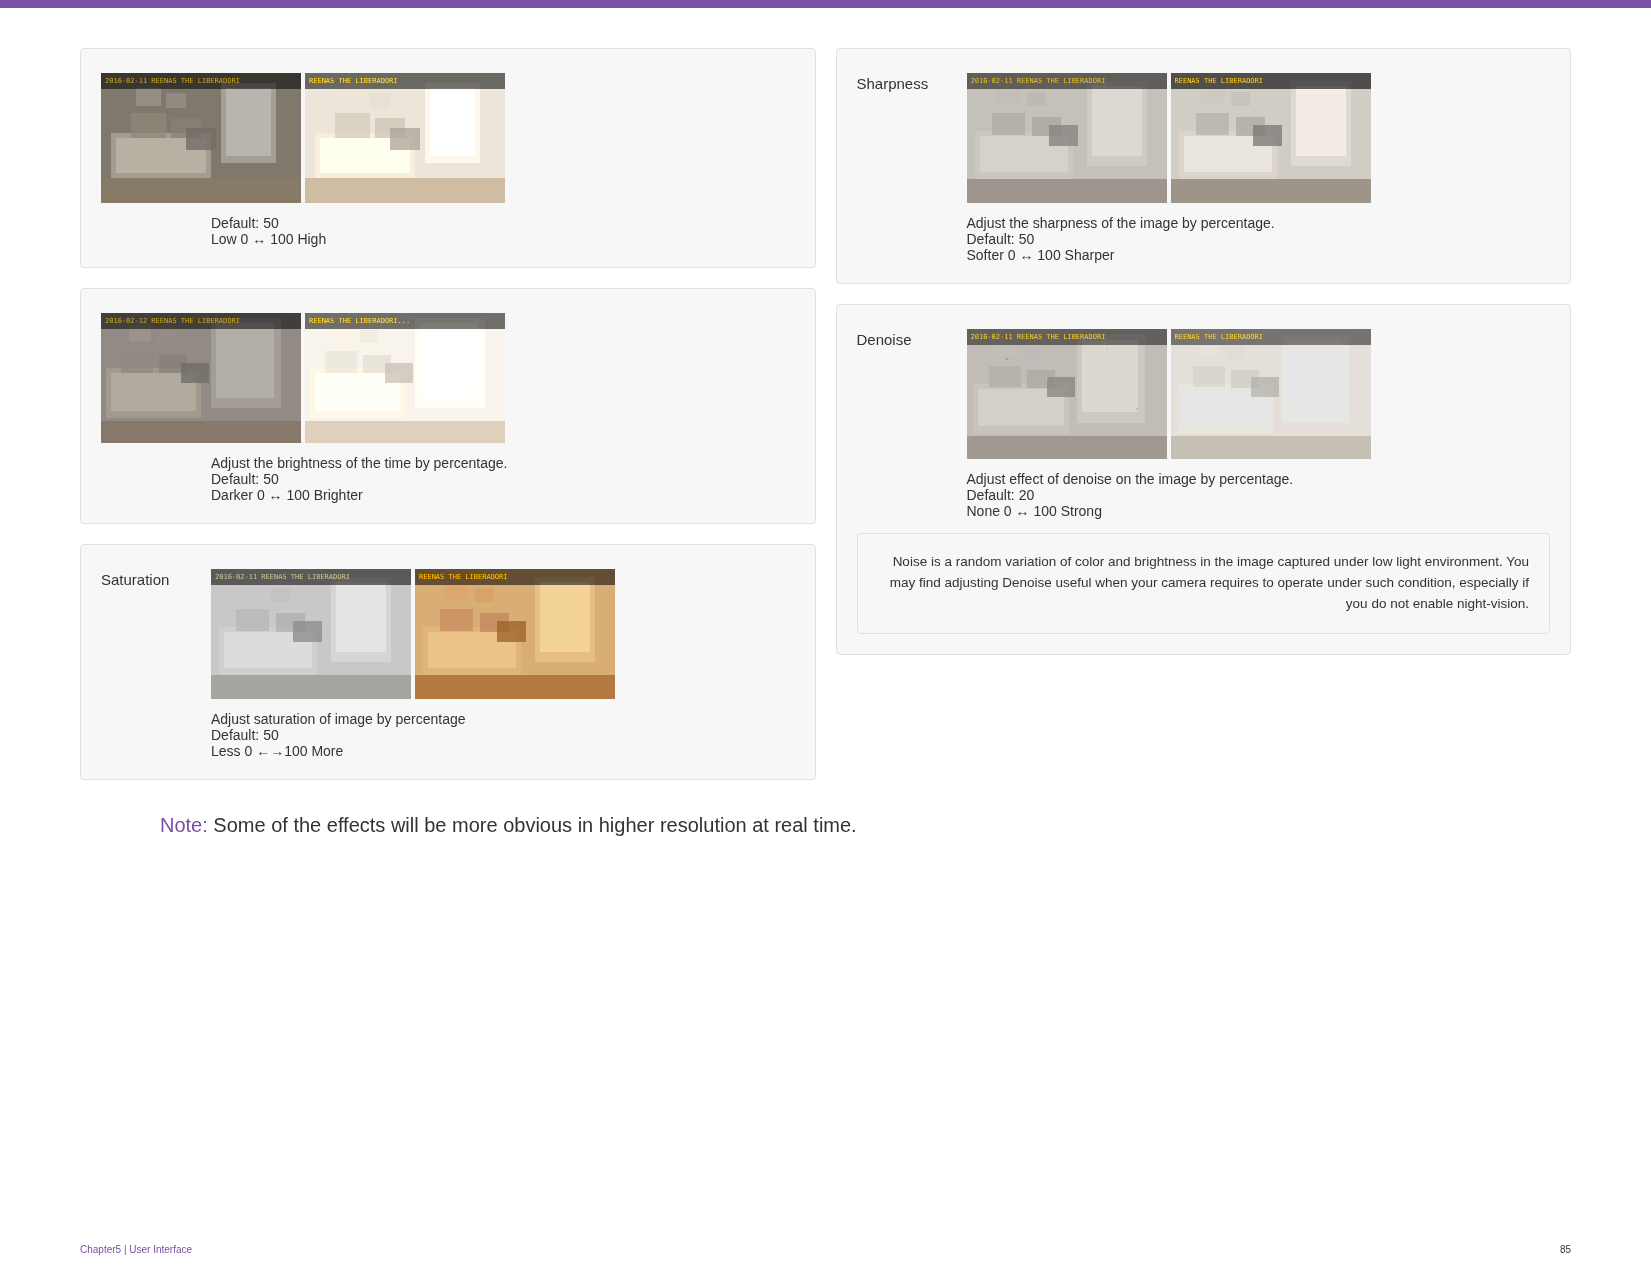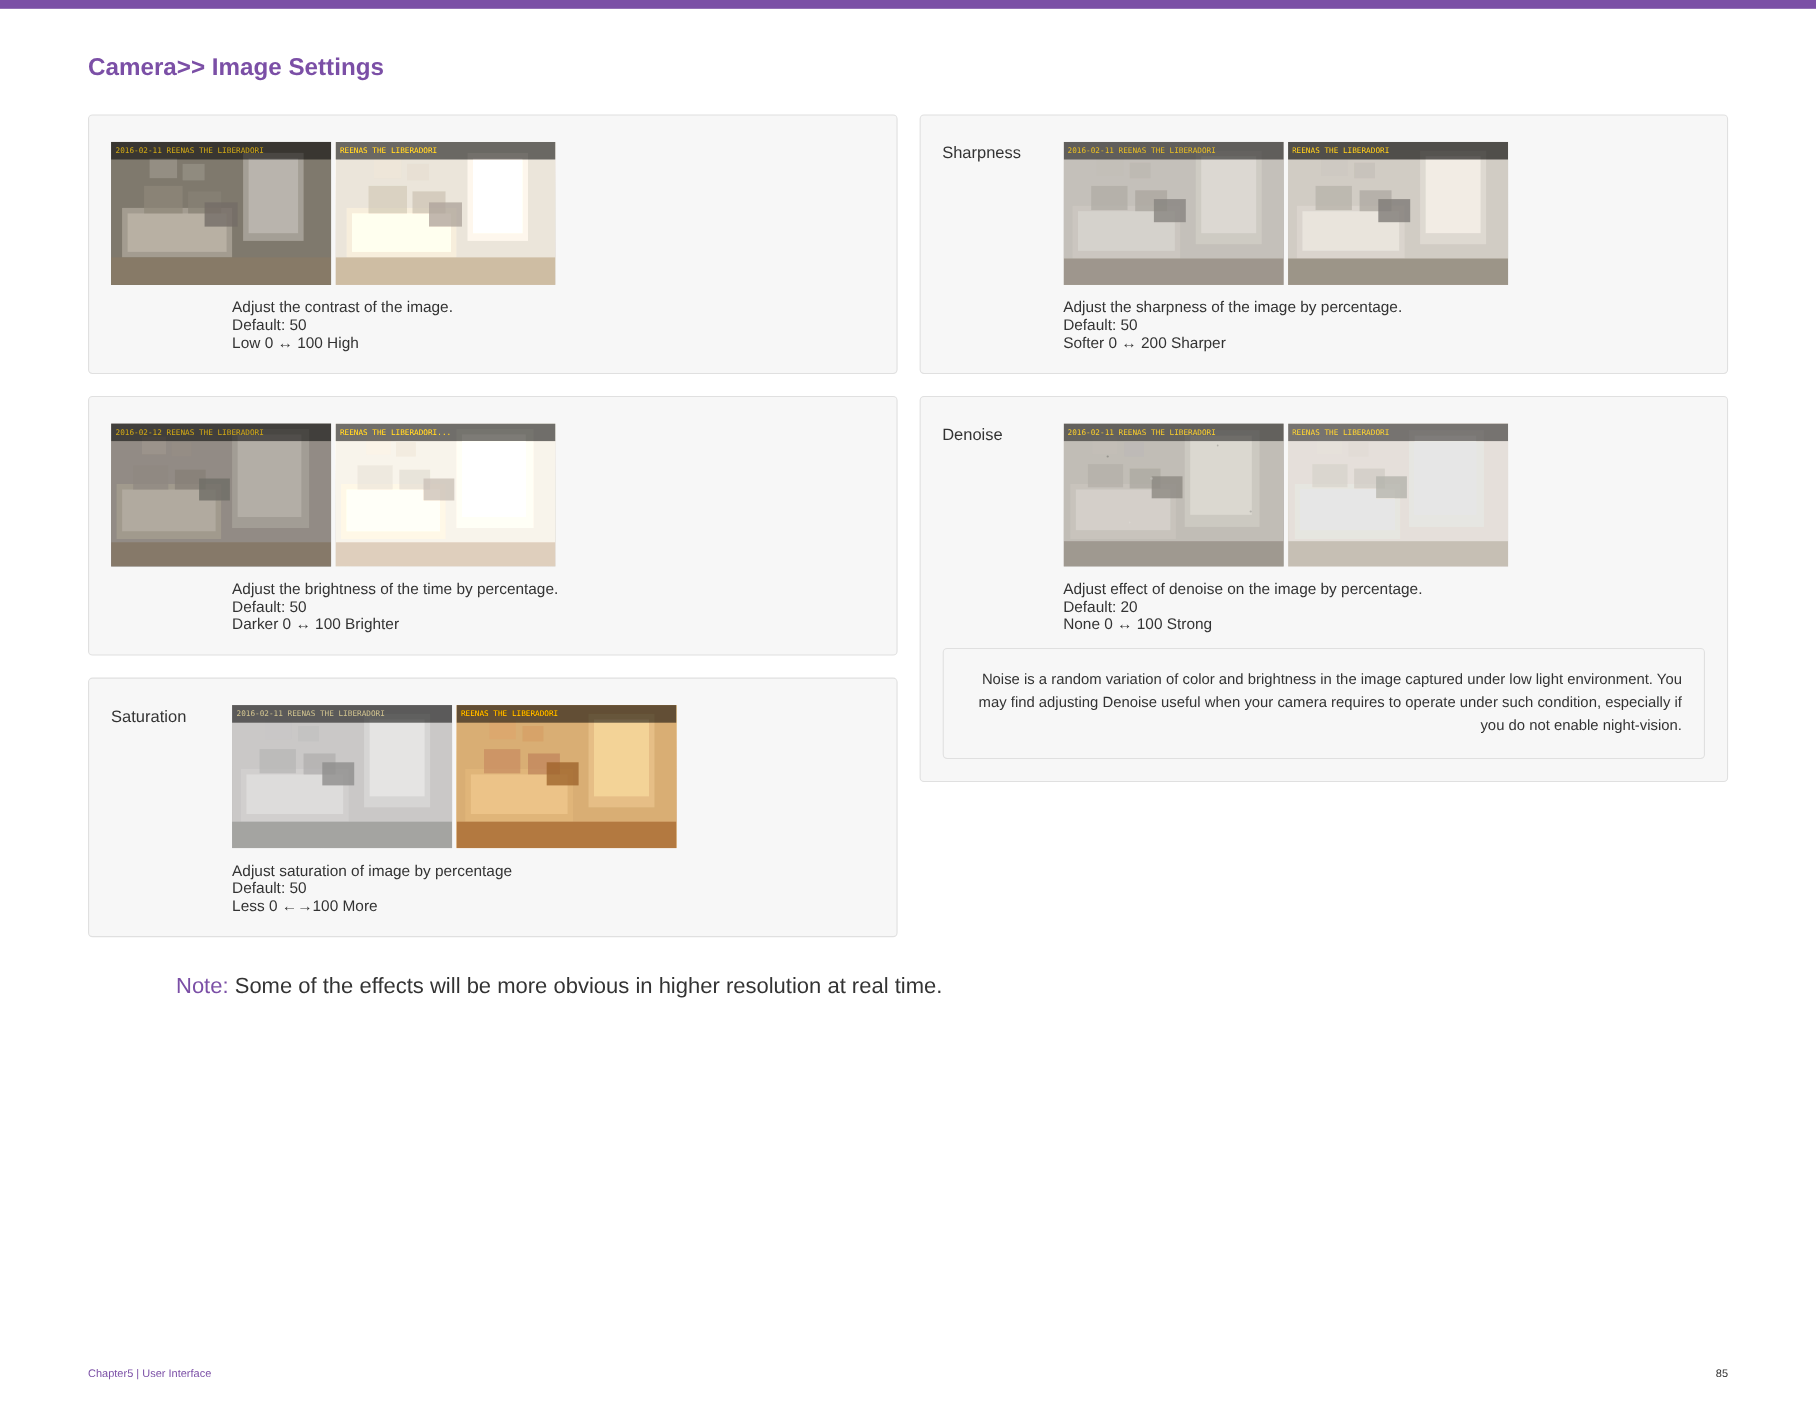--- a/index.html
+++ b/index.html
@@ -164,21 +164,20 @@
     }
     .footer-page {
       color: #333;
     }
   </style>
 </head>
 <body>
 
 <div class="top-bar"></div>
 <div class="page-content">
-  <div class="page-title">Camera&gt;&gt; Image Settings</div>
 
   <div class="main-grid">
 
     <div>
 
       <div class="section-box" style="margin-bottom:20px;">
         <div class="setting-row">
           <div class="image-pair">
             <div class="cam-image img-dark">
               <svg class="room-svg" viewBox="0 0 200 130" xmlns="http://www.w3.org/2000/svg">
@@ -213,21 +212,20 @@
                 <rect x="85" y="55" width="30" height="22" fill="#989088" opacity="0.8"></rect>
                 <rect x="0" y="105" width="200" height="25" fill="#b0a088" opacity="0.9"></rect>
               </svg>
               <div class="overlay-bar">
                   <span class="overlay-text">REENAS THE LIBERADORI</span>
                 </div>
             </div>
           </div>
         </div>
         <div class="setting-desc-area">
-          <div>Adjust the contrast of the image.</div>
           <div>Default: 50</div>
           <div>Low 0 ↔ 100 High</div>
         </div>
       </div>
 
       <div class="section-box" style="margin-bottom:20px;">
         <div class="setting-row">
           <div class="image-pair">
             <div class="cam-image img-dark">
               <svg class="room-svg" viewBox="0 0 200 130" xmlns="http://www.w3.org/2000/svg">
@@ -364,21 +362,21 @@
               </svg>
               <div class="overlay-bar">
                   <span class="overlay-text">REENAS THE LIBERADORI</span>
                 </div>
             </div>
           </div>
         </div>
         <div class="setting-desc-area">
           <div>Adjust the sharpness of the image by percentage.</div>
           <div>Default: 50</div>
-          <div>Softer 0 ↔ 200 Sharper</div>
+          <div>Softer 0 ↔ 100 Sharper</div>
         </div>
       </div>
 
       <div class="section-box">
         <div class="setting-row">
           <div class="setting-label">Denoise</div>
           <div class="image-pair">
             <div class="cam-image img-denoise">
               <svg class="room-svg" viewBox="0 0 200 130" xmlns="http://www.w3.org/2000/svg">
                 <rect width="200" height="130" fill="#b8b4ac"></rect>

